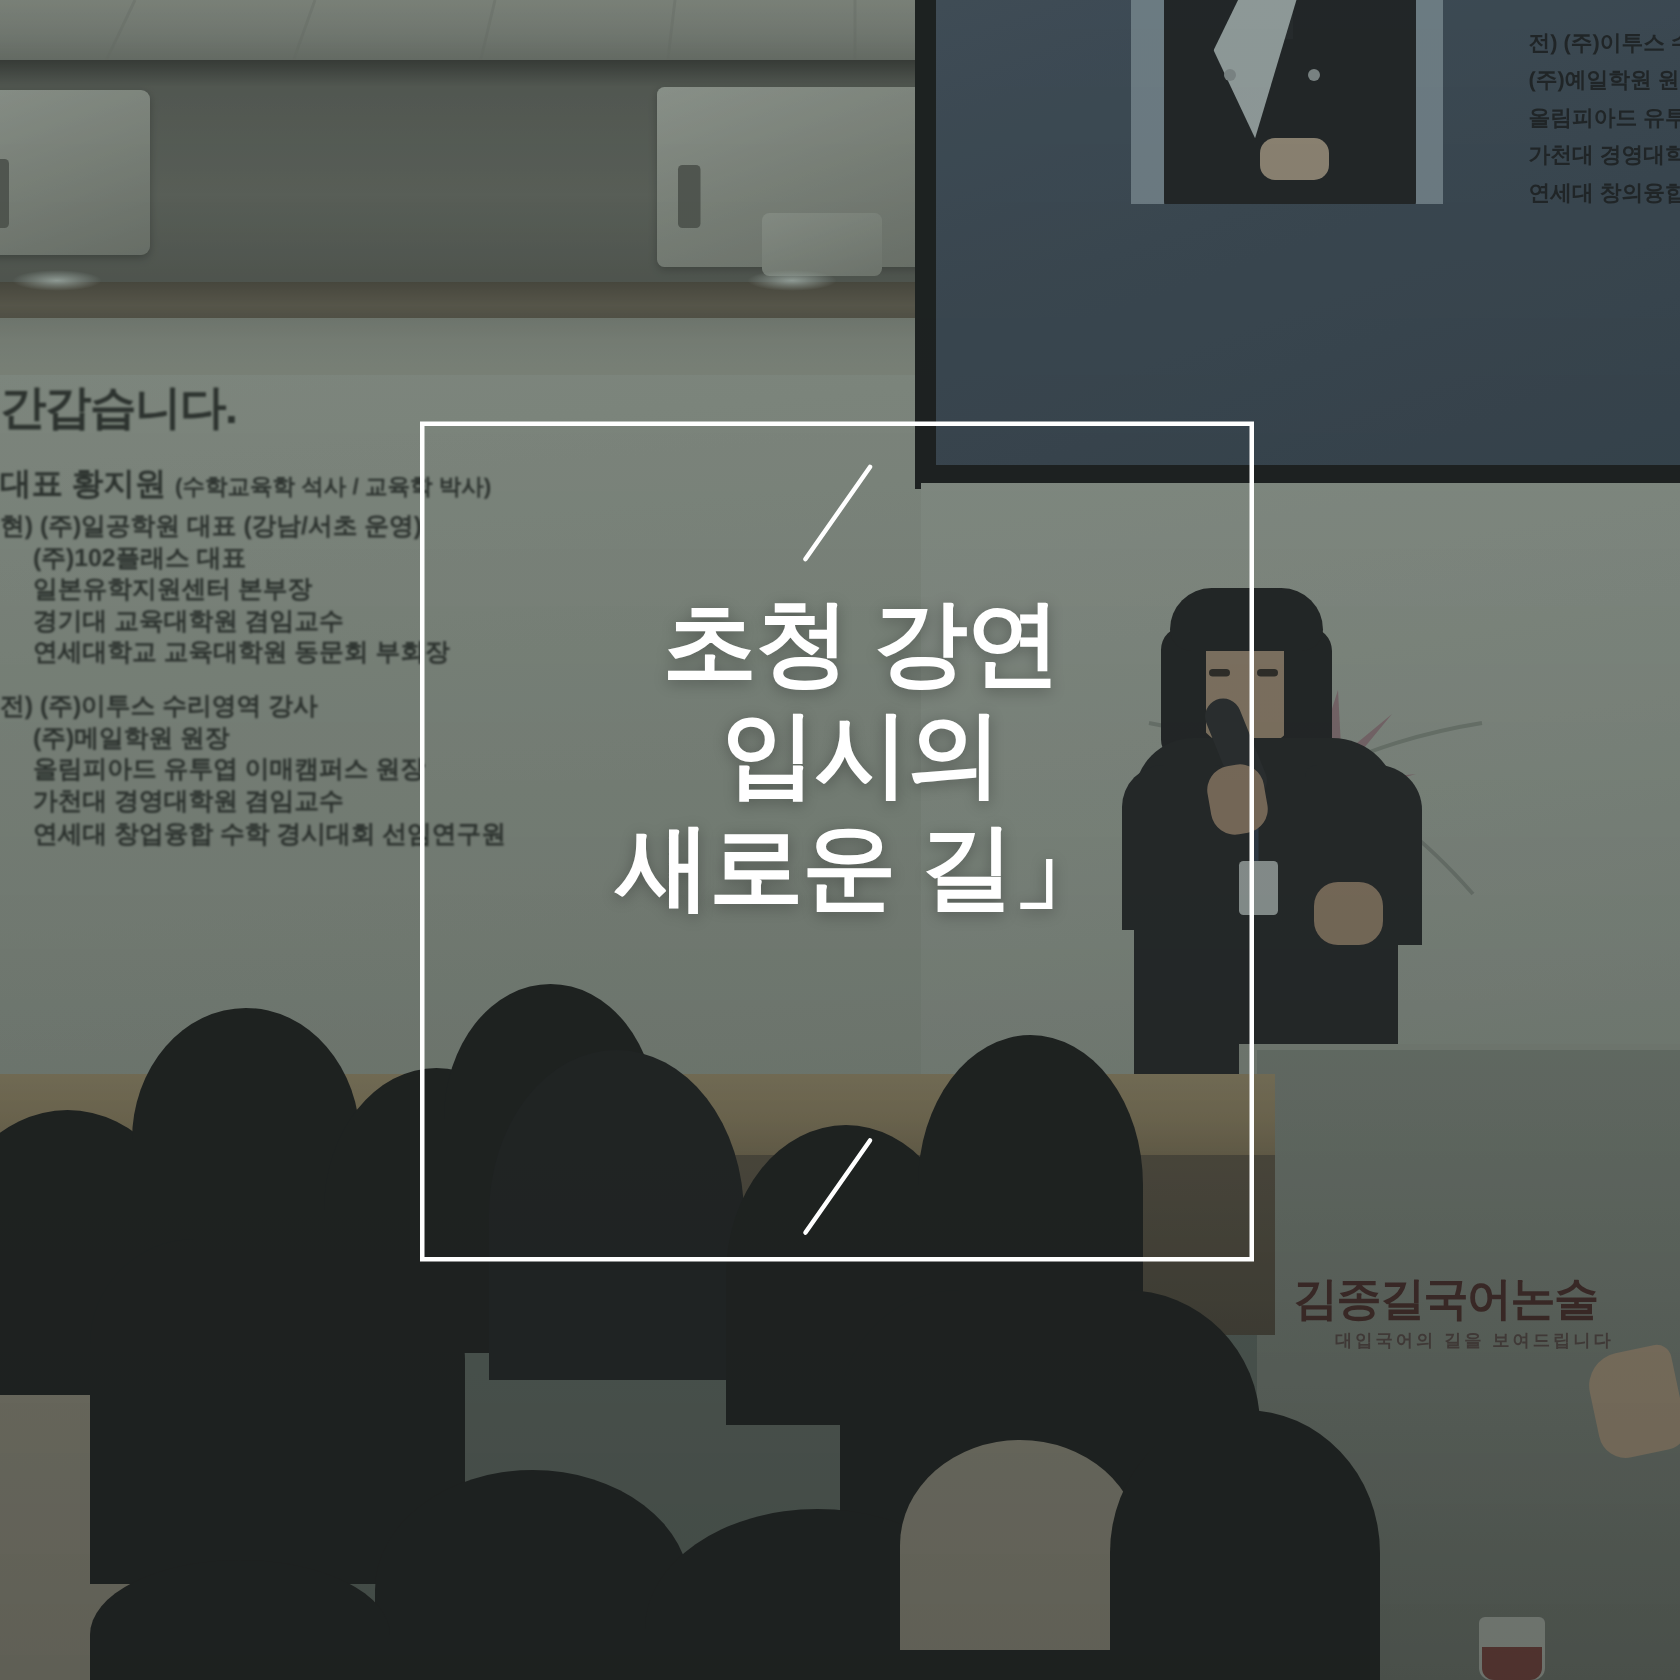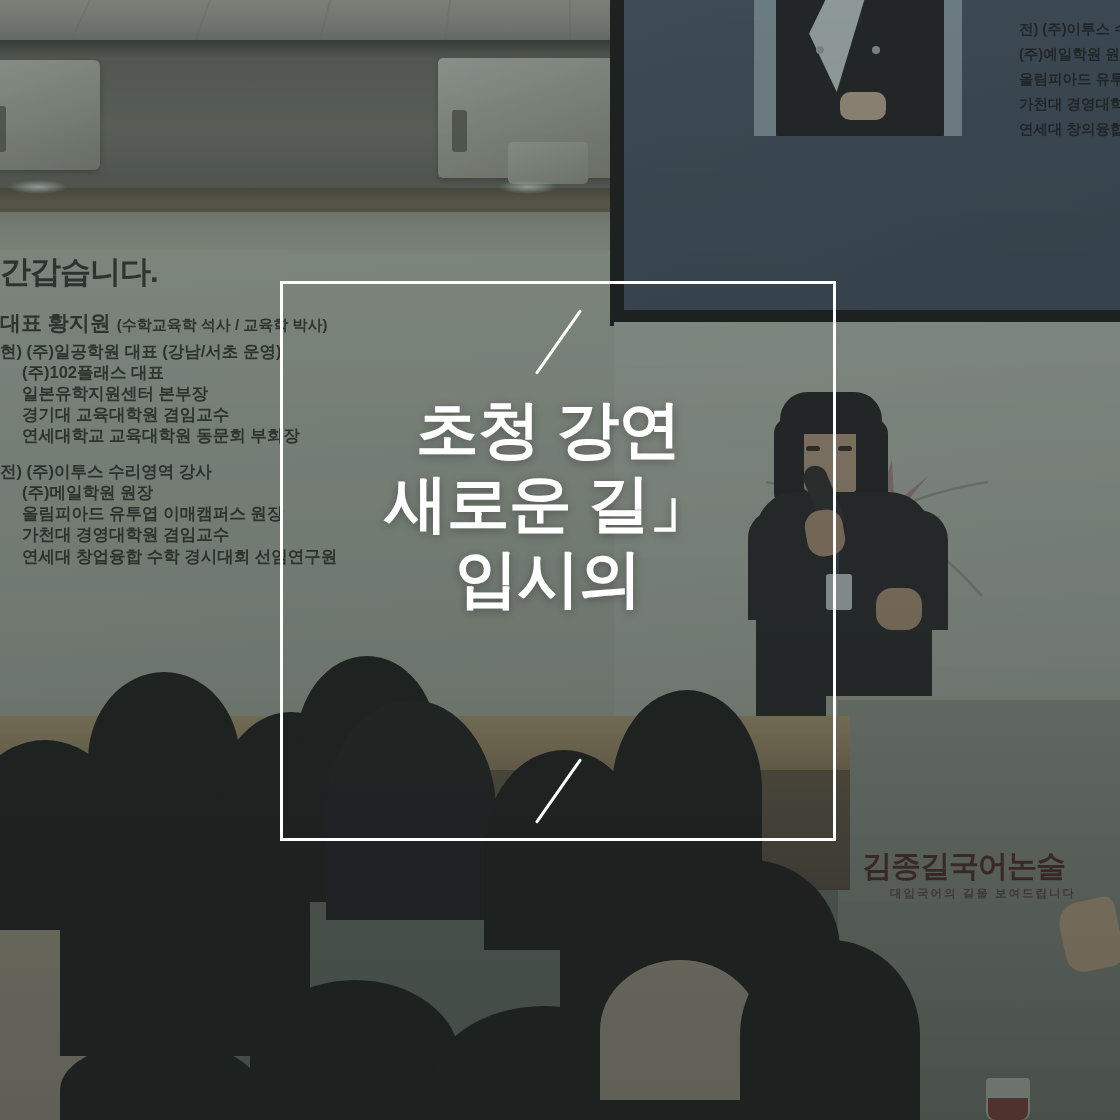--- a/index.html
+++ b/index.html
@@ -219,21 +219,21 @@
     position:absolute;left:280px;top:281px;width:556px;height:560px;
     border:3px solid #ffffff;
   }
   .slash{
     position:absolute;width:3px;background:#ffffff;border-radius:2px;
   }
   .slash-top{left:557px;top:303px;height:78px;transform:rotate(35deg);transform-origin:50% 50%;}
   .slash-bottom{left:557px;top:752px;height:78px;transform:rotate(35deg);transform-origin:50% 50%;}
 
   .title{
-    position:absolute;left:270px;top:392px;width:556px;
+    position:absolute;left:296px;top:392px;width:556px;
     text-align:center;color:#ffffff;
     font-size:63px;font-weight:700;line-height:1.18;
     letter-spacing:-1px;
     text-shadow:0 2px 10px rgba(0,0,0,.28);
     white-space:nowrap;
   }
   .title .ln{display:block;}
 </style>
 </head>
 <body>
@@ -371,17 +371,17 @@
     <div class="tone"></div>
     <div class="tone2"></div>
   </div>
 
   <div class="frame"></div>
   <div class="slash slash-top"></div>
   <div class="slash slash-bottom"></div>
 
   <div class="title">
     <span class="ln">초청 강연</span>
+    <span class="ln">입시의</span>
     <span class="ln">새로운 길」</span>
-    <span class="ln">입시의</span>
   </div>
 
 </div>
 
 </body></html>

